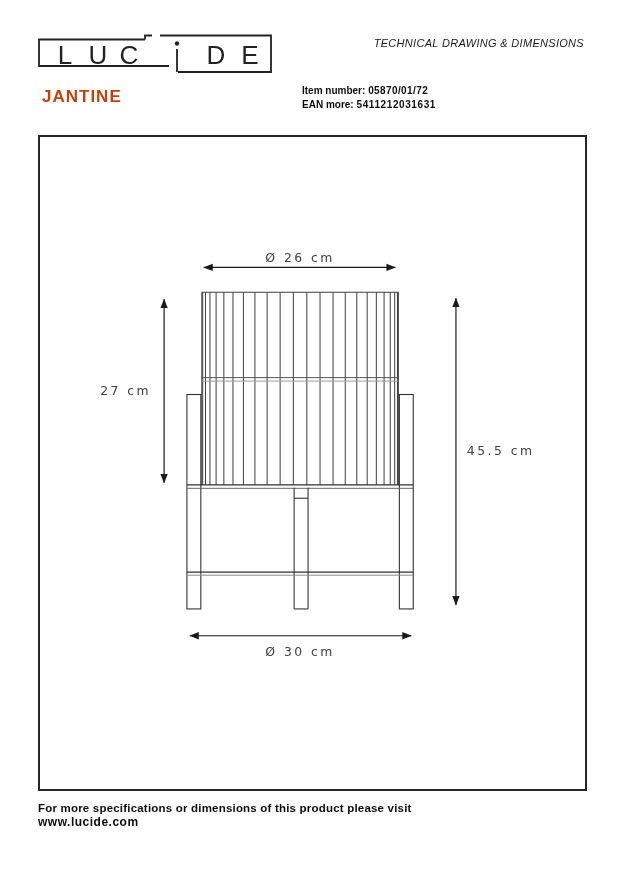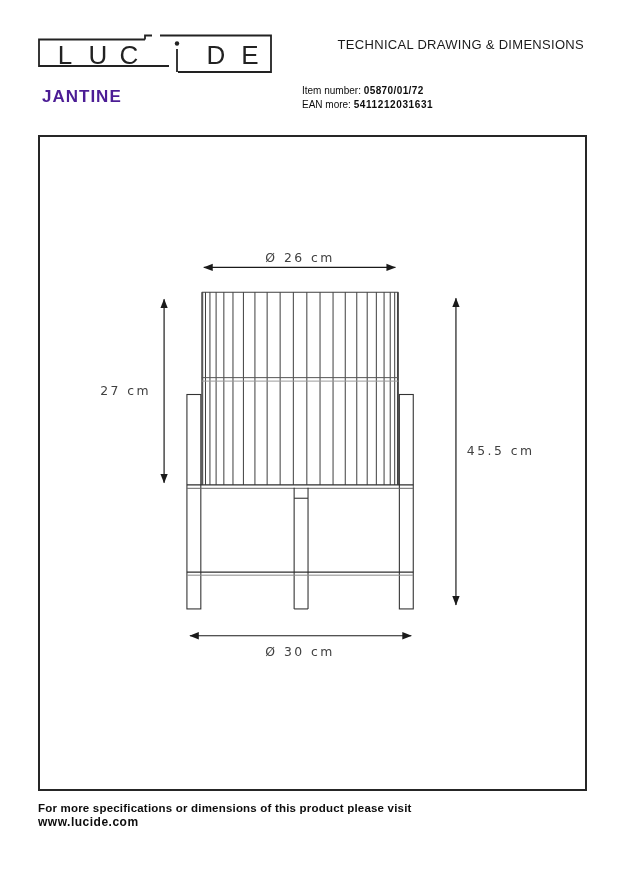--- a/index.html
+++ b/index.html
@@ -2,24 +2,24 @@
 <html><head>
 <meta charset="utf-8">
 <style>
   html,body{margin:0;padding:0;}
   body{
     width:620px;height:877px;background:#ffffff;position:relative;
     font-family:"Liberation Sans",sans-serif;color:#111;overflow:hidden;
   }
   .abs{position:absolute;}
   #logo-box{left:38px;top:34px;width:234px;height:40px;}
-  #doc-title{right:36px;top:37px;font-size:13px;letter-spacing:0.3px;color:#1a1a1a;}
-  #product-name{left:42px;top:87px;font-size:17px;font-weight:bold;letter-spacing:1px;color:#4c1d95;}
+  #doc-title{right:36px;top:37px;font-size:11px;letter-spacing:0.3px;color:#1a1a1a;font-style:italic;}
+  #product-name{left:42px;top:87px;font-size:17px;font-weight:bold;letter-spacing:1px;color:#c2410c;}
   #info-block{left:302px;top:84px;font-size:10px;line-height:13.5px;color:#0d0d0d;}
-  #info-block .lbl{font-weight:normal;}
+  #info-block .lbl{font-weight:bold;}
   #info-block .val-bold{font-weight:bold;letter-spacing:0.4px;}
   #info-block .val{font-weight:bold;letter-spacing:0.6px;}
   #frame-box{left:38px;top:135px;width:549px;height:656px;border:2px solid #262626;box-sizing:border-box;}
   #drawing-svg{position:absolute;left:0;top:0;}
   .dim-label{
     font-family:"DejaVu Sans",sans-serif;font-size:12.5px;letter-spacing:2.5px;
     fill:#414141;
   }
   #footer-note{left:38px;top:802px;font-size:11.5px;font-weight:bold;color:#0d0d0d;letter-spacing:0.2px;}
   #footer-site{left:38px;top:815px;font-size:12px;font-weight:bold;color:#0d0d0d;letter-spacing:0.5px;}

